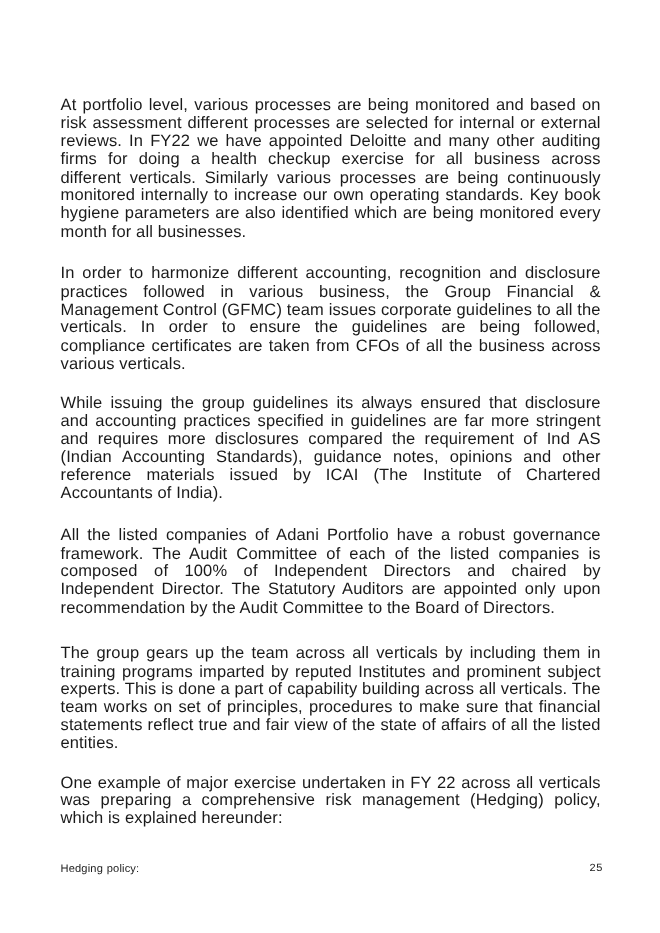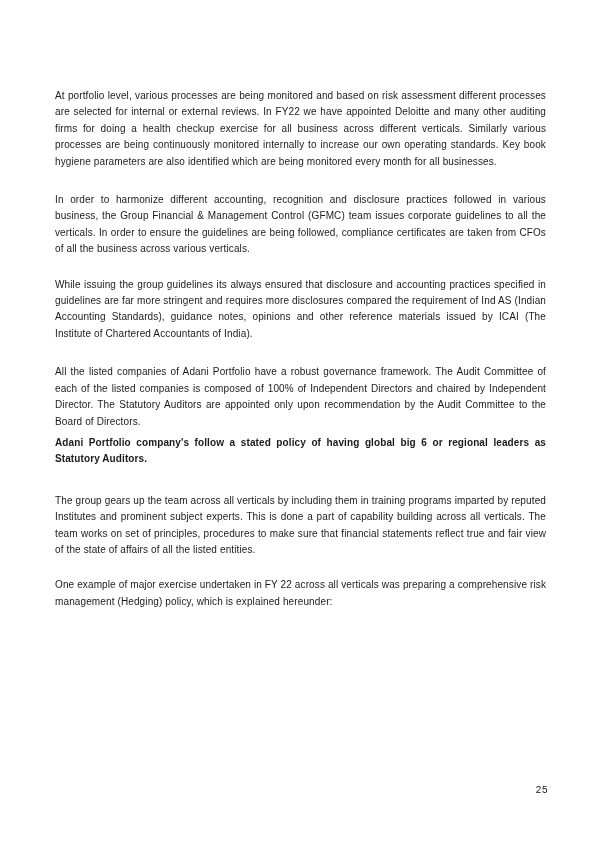--- a/index.html
+++ b/index.html
@@ -30,21 +30,21 @@
     font-size: 10.1px;
     line-height: 16px;
     margin: 0 0 5px 0;
     text-align: left;
     letter-spacing: 0.15px;
     word-spacing: 0.4px;
     color: #1a1a1a;
   }
   
   .para {
-    font-size: 10px;
+    font-size: 15px;
     line-height: 16.4px;
     margin: 0 0 5px 0;
     text-align: justify;
     text-justify: inter-word;
     letter-spacing: 0.12px;
     color: #1a1a1a;
   }
   .para.last { margin-bottom: 0; }
   .para.bold {
     font-weight: bold;
@@ -84,31 +84,33 @@
     <div class="section">
       <p class="para">In order to harmonize different accounting, recognition and disclosure practices followed in various business, the Group Financial &amp; Management Control (GFMC) team issues corporate guidelines to all the verticals. In order to ensure the guidelines are being followed, compliance certificates are taken from CFOs of all the business across various verticals.</p>
       <div class="gap-sm"></div>
       <p class="para last">While issuing the group guidelines its always ensured that disclosure and accounting practices specified in guidelines are far more stringent and requires more disclosures compared the requirement of Ind AS (Indian Accounting Standards), guidance notes, opinions and other reference materials issued by ICAI (The Institute of Chartered Accountants of India).</p>
     </div>
 
     <div class="gap-lg"></div>
 
     <div class="section">
       <p class="para">All the listed companies of Adani Portfolio have a robust governance framework. The Audit Committee of each of the listed companies is composed of 100% of Independent Directors and chaired by Independent Director. The Statutory Auditors are appointed only upon recommendation by the Audit Committee to the Board of Directors.</p>
-      <p class="para bold">Adani Portfolio company's follow a stated policy of having global big 6 or regional leaders as Statutory Auditors.</p>
     </div>
 
     <div class="gap-md"></div>
 
     <div class="section">
       <p class="para">The group gears up the team across all verticals by including them in training programs imparted by reputed Institutes and prominent subject experts. This is done a part of capability building across all verticals. The team works on set of principles, procedures to make sure that financial statements reflect true and fair view of the state of affairs of all the listed entities.</p>
       <div class="gap-sm"></div>
       <p class="para last">One example of major exercise undertaken in FY 22 across all verticals was preparing a comprehensive risk management (Hedging) policy, which is explained hereunder:</p>
     </div>
 
     <div class="gap-xl"></div>
 
+    <div class="section">
+      <p class="heading">Hedging policy:</p>
+    </div>
 
   </div>
 
   <div class="page-number">25</div>
 
 </div>
 
 </body></html>

